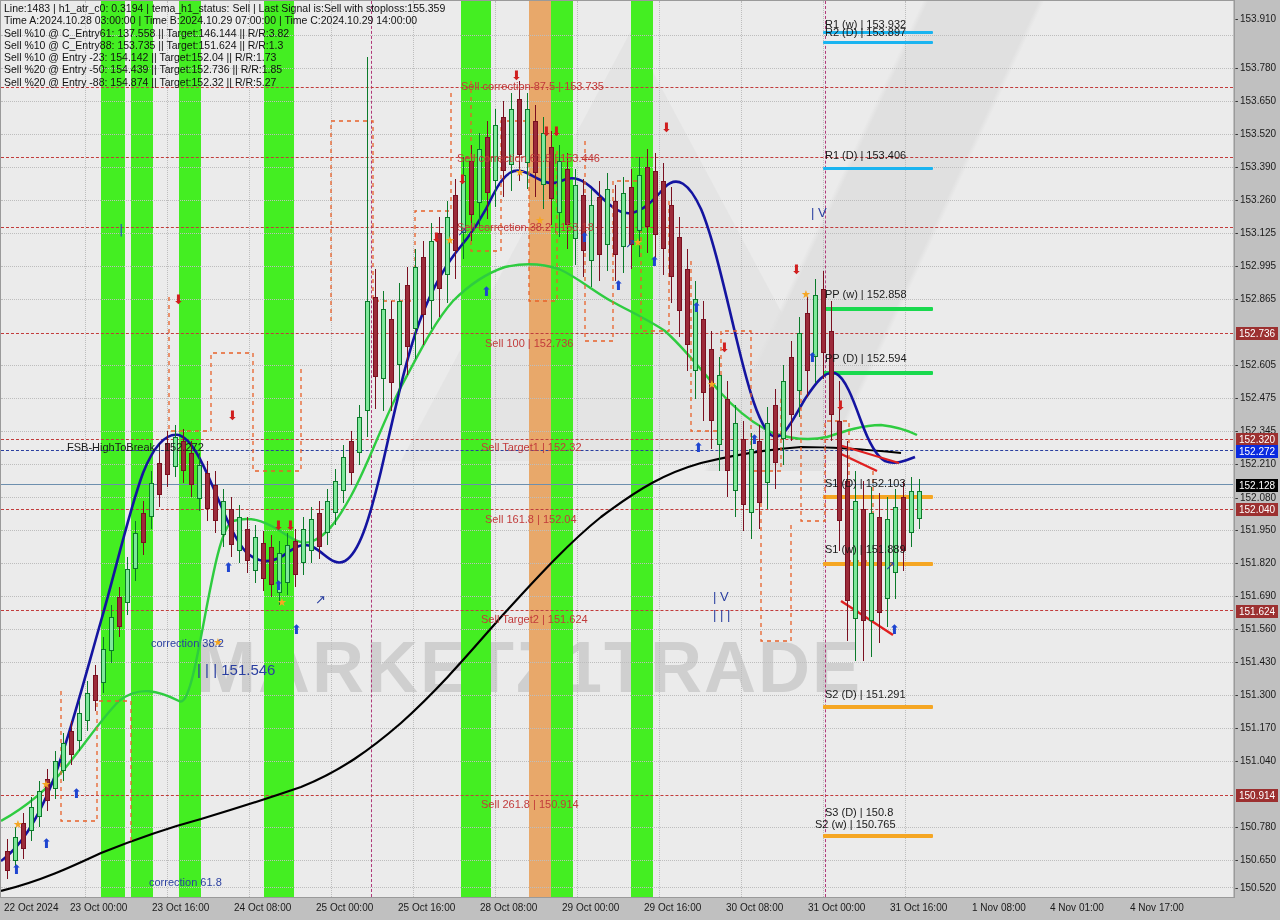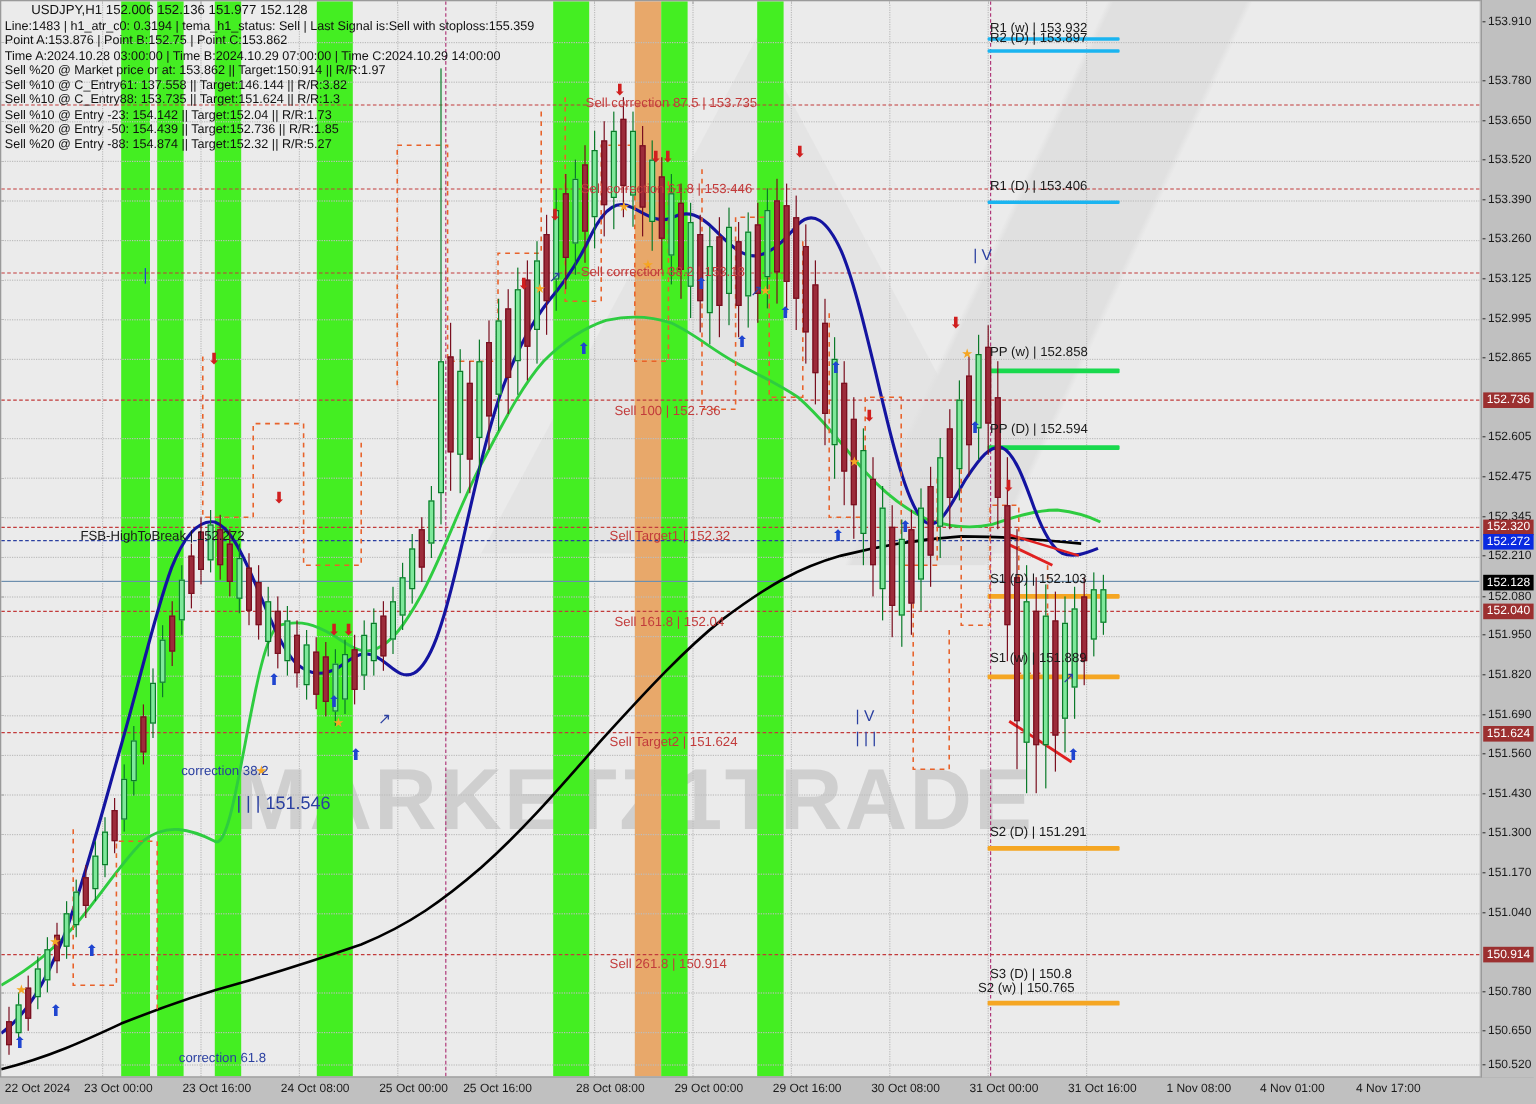--- a/index.html
+++ b/index.html
@@ -31,21 +31,21 @@
   .lvl.bluesolid{border-top:1px solid #6d8fae;}
   .lvl.bluedash{border-top:1px dashed #2a3fa0;}
 
   .seg{position:absolute;height:4px;border-radius:1px;}
   .seg.cyan{background:#1ab4f0;height:3px;}
   .seg.green{background:#19d94e;height:4px;}
   .seg.orange{background:#f5a623;height:4px;}
 
   .lbl{position:absolute;white-space:nowrap;font-size:11px;line-height:11px;}
   .lbl.blk{color:#1a1a1a;}
-  .lbl.red{color:#c23b3b;margin-left:27px;}
+  .lbl.red{color:#c23b3b;}
   .lbl.blue{color:#2a3fa0;}
 
   
   #hdr{position:absolute;left:4px;top:2px;z-index:40;}
   #hdr .sym{font-size:11px;color:#111;padding-left:22px;line-height:14px;}
   #hdr .row{font-size:10.5px;color:#111;line-height:12.3px;white-space:nowrap;}
 
   
   #yaxis{position:absolute;left:1234px;top:0;width:46px;height:898px;background:#c0c0c0;border-left:1px solid #9a9a9a;box-sizing:border-box;}
   .ytick{position:absolute;left:0;font-size:10px;color:#1a1a1a;white-space:nowrap;}
@@ -730,25 +730,22 @@
     <div class="lbl blue" style="left:196px;top:663px;font-size:15px">| | | 151.546</div>
     <div class="lbl blue" style="left:810px;top:206px;font-size:13px">| V</div>
     <div class="lbl blue" style="left:712px;top:590px;font-size:13px">| V</div>
     <div class="lbl blue" style="left:712px;top:608px;font-size:13px">| | |</div>
 
   </div>
 
   <div id="plot-border"></div>
 
   <div id="hdr">
-    <div class="sym">USDJPY,H1  152.006 152.136 151.977 152.128</div>
     <div class="row">Line:1483 |  h1_atr_c0: 0.3194  |  tema_h1_status: Sell |  Last Signal is:Sell with stoploss:155.359</div>
-    <div class="row">Point A:153.876 |  Point B:152.75 |  Point C:153.862</div>
     <div class="row">Time A:2024.10.28 03:00:00  |  Time B:2024.10.29 07:00:00  |  Time C:2024.10.29 14:00:00</div>
-    <div class="row">Sell %20 @ Market price or at: 153.862 ||  Target:150.914 ||  R/R:1.97</div>
     <div class="row">Sell %10 @ C_Entry61: 137.558  ||  Target:146.144 ||  R/R:3.82</div>
     <div class="row">Sell %10 @ C_Entry88: 153.735  ||  Target:151.624 ||  R/R:1.3</div>
     <div class="row">Sell %10 @ Entry -23: 154.142  ||  Target:152.04 ||  R/R:1.73</div>
     <div class="row">Sell %20 @ Entry -50: 154.439  ||  Target:152.736 ||  R/R:1.85</div>
     <div class="row">Sell %20 @ Entry -88: 154.874  ||  Target:152.32 ||  R/R:5.27</div>
   </div>
 
   <div id="yaxis">
     <div class="ytick" style="top:13px"><span class="dash">-</span><span>153.910</span></div>
     <div class="ytick" style="top:62px"><span class="dash">-</span><span>153.780</span></div>
@@ -783,21 +780,21 @@
     <div class="ytick" style="top:854px"><span class="dash">-</span><span>150.650</span></div>
     <div class="ytick" style="top:882px"><span class="dash">-</span><span>150.520</span></div>
   </div>
 
   <div id="xaxis">
     <div class="xtick" style="left:4px">22 Oct 2024</div>
     <div class="xtick" style="left:70px">23 Oct 00:00</div>
     <div class="xtick" style="left:152px">23 Oct 16:00</div>
     <div class="xtick" style="left:234px">24 Oct 08:00</div>
     <div class="xtick" style="left:316px">25 Oct 00:00</div>
-    <div class="xtick" style="left:386px">25 Oct 16:00</div>
+    <div class="xtick" style="left:398px">25 Oct 16:00</div>
     <div class="xtick" style="left:480px">28 Oct 08:00</div>
     <div class="xtick" style="left:562px">29 Oct 00:00</div>
     <div class="xtick" style="left:644px">29 Oct 16:00</div>
     <div class="xtick" style="left:726px">30 Oct 08:00</div>
     <div class="xtick" style="left:808px">31 Oct 00:00</div>
     <div class="xtick" style="left:890px">31 Oct 16:00</div>
     <div class="xtick" style="left:972px">1 Nov 08:00</div>
     <div class="xtick" style="left:1050px">4 Nov 01:00</div>
     <div class="xtick" style="left:1130px">4 Nov 17:00</div>
   </div>

